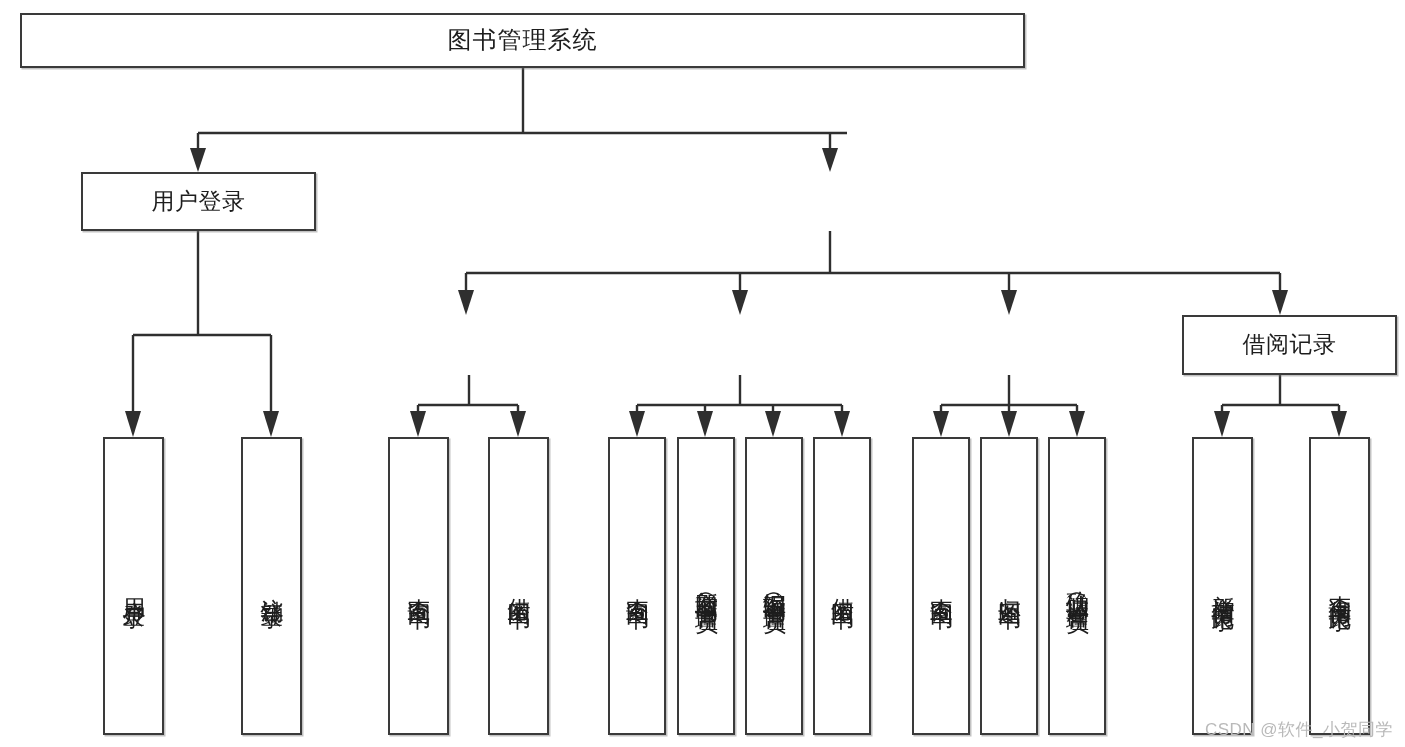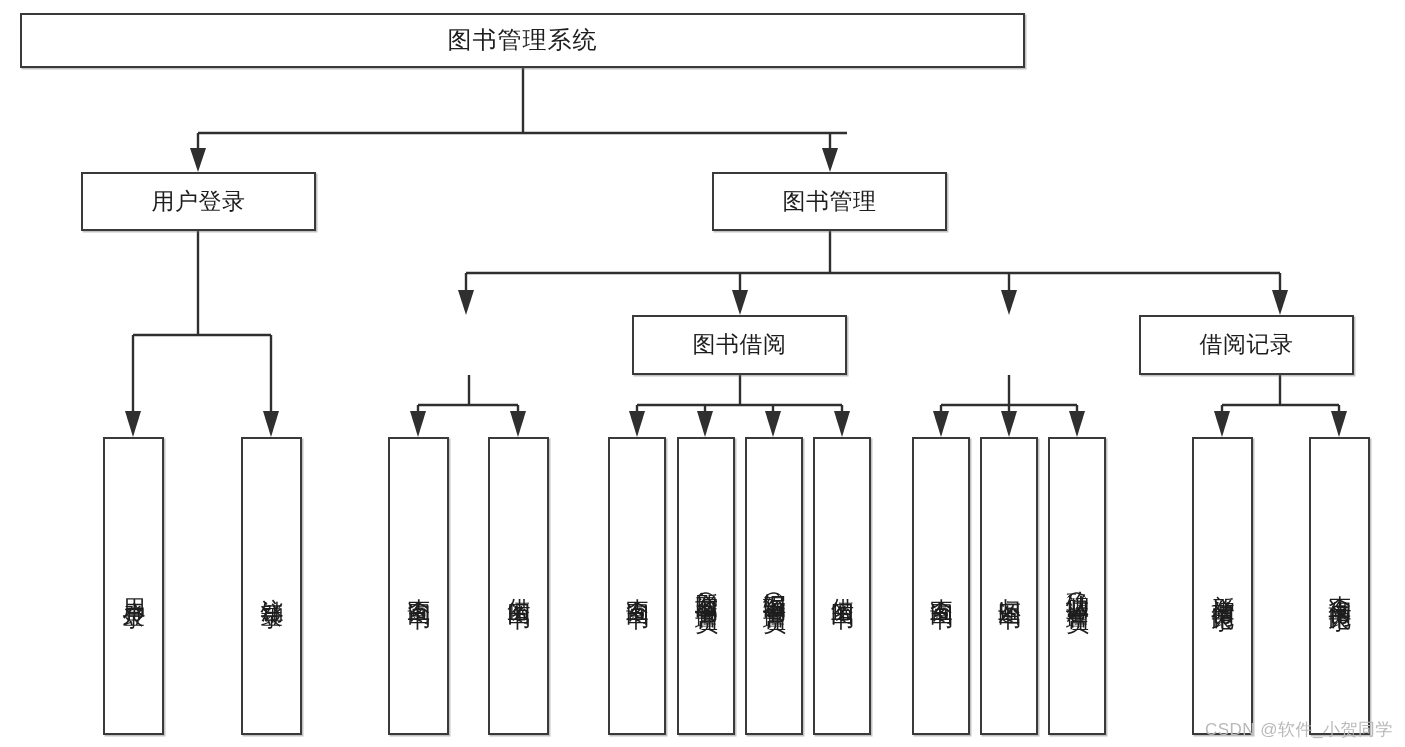--- a/index.html
+++ b/index.html
@@ -161,31 +161,25 @@
   </svg>
 
   <div class="node root horiz" style="left:20px; top:13px; width:1005px; height:55px;">
     <span class="label">图书管理系统</span>
   </div>
 
   <div class="node horiz" style="left:81px; top:172px; width:235px; height:59px;">
     <span class="label">用户登录</span>
   </div>
 
-  <div class="node horiz" style="left:712px; top:172px; width:235px; height:59px;">
-    <span class="label">图书管理</span>
-  </div>
-
-
-  <div class="node horiz" style="left:632px; top:315px; width:215px; height:60px;">
-    <span class="label">图书借阅</span>
-  </div>
-
-
-  <div class="node horiz" style="left:1139px; top:315px; width:215px; height:60px;">
+
+
+
+
+  <div class="node horiz" style="left:1182px; top:315px; width:215px; height:60px;">
     <span class="label">借阅记录</span>
   </div>
 
   <div class="node vert" style="left:103px; top:437px; width:61px; height:298px;">
     <span class="label">用户登录</span>
   </div>
 
   <div class="node vert" style="left:241px; top:437px; width:61px; height:298px;">
     <span class="label">注销登录</span>
   </div>

